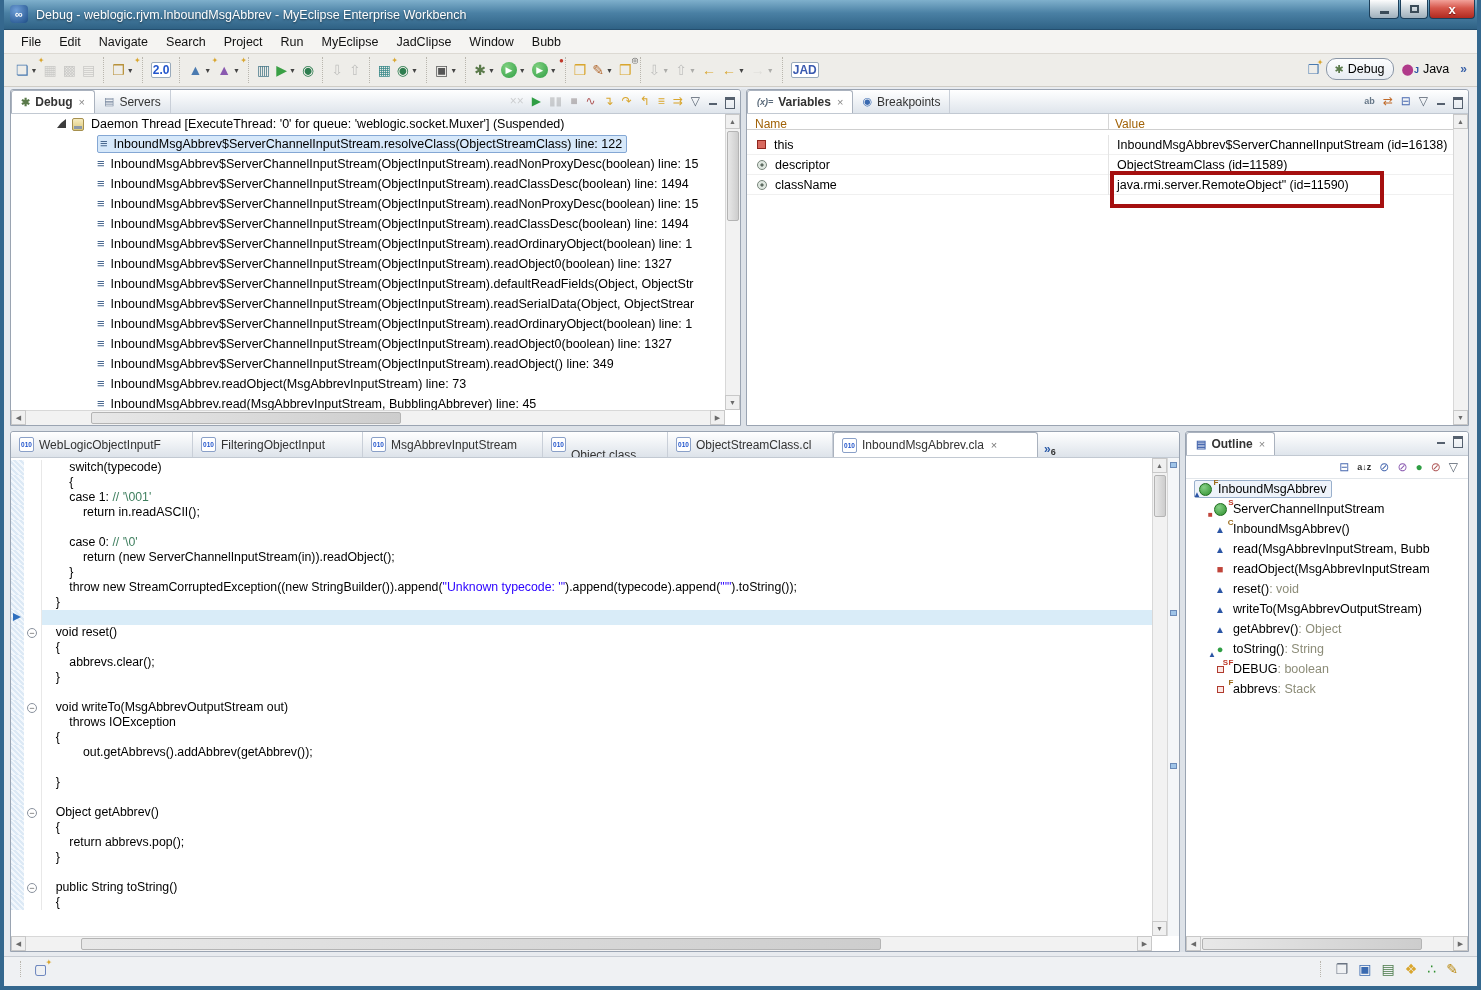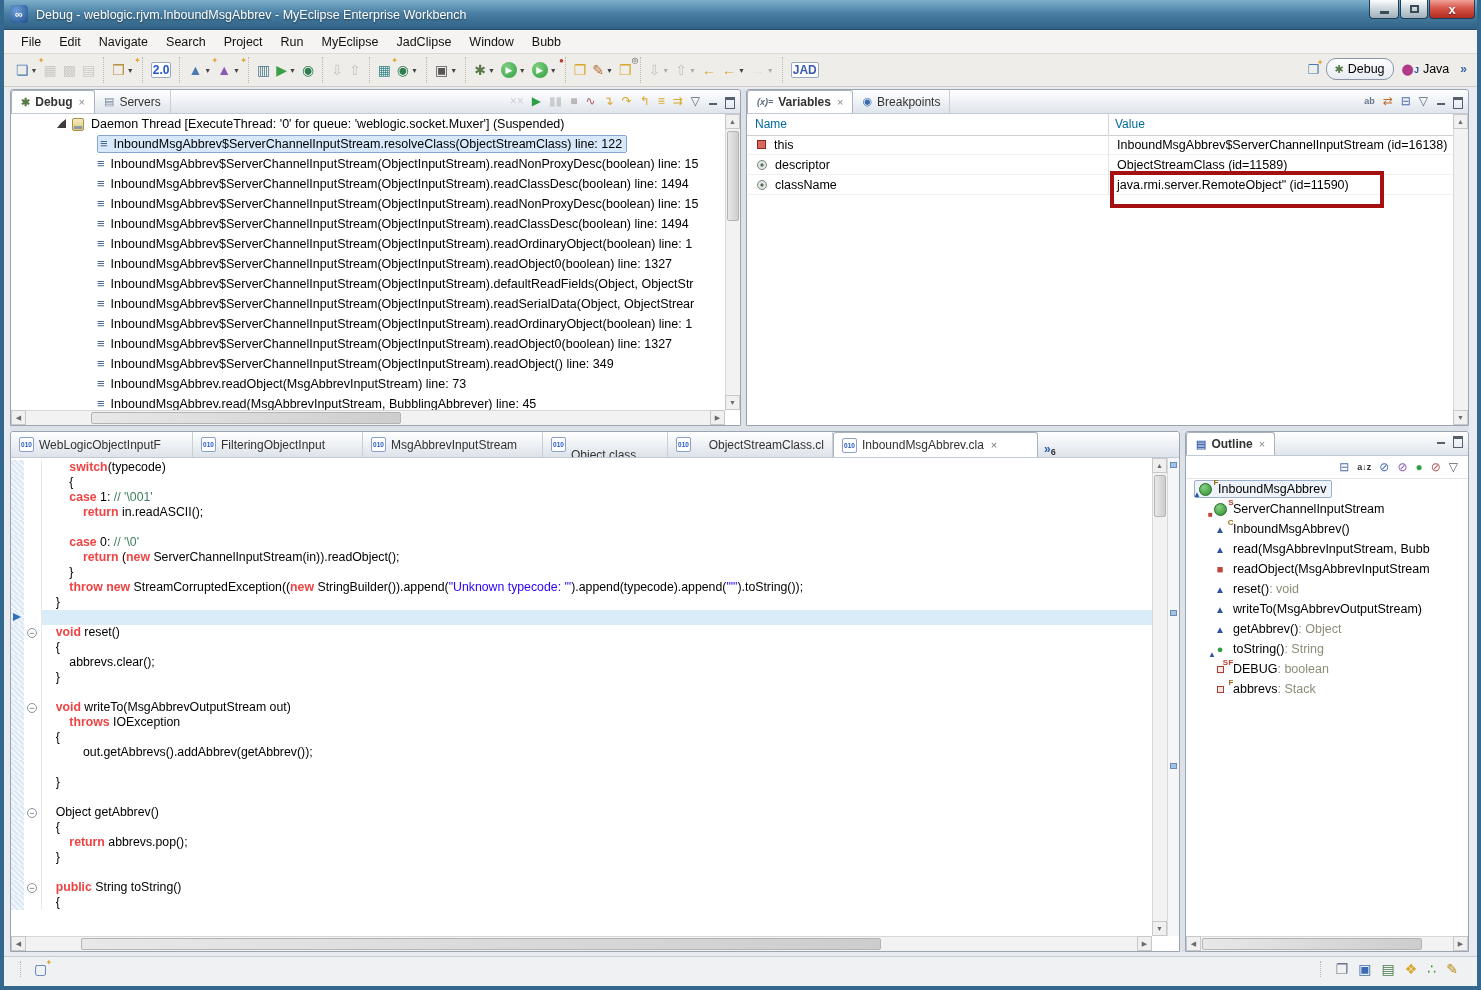--- a/index.html
+++ b/index.html
@@ -70,21 +70,21 @@
   .trow{height:20px;line-height:20px;white-space:nowrap;display:flex;align-items:center;cursor:default;}
   .trow .exp{width:0;height:0;border-left:4px solid transparent;border-top:4px solid transparent;
     border-right:5px solid #3c3c3c;border-bottom:5px solid #3c3c3c;margin:0 6px 2px 0;}
   .thread-ico{width:12px;height:13px;background:linear-gradient(#f7ecc0,#dcc878);border:1px solid #a6904e;
     border-radius:2px;margin-right:7px;position:relative;}
   .thread-ico::after{content:"";position:absolute;left:1px;bottom:1px;width:8px;height:3px;background:#8d99a8;}
   .frame-ico{color:#49688f;font-weight:bold;margin-right:6px;font-size:13px;}
   .fsel{display:inline-flex;align-items:center;background:#d6e8fa;border:1px solid #84a7d4;border-radius:2px;padding:0 4px 0 2px;height:18px;}
   
   .vars-view{left:742px;top:89px;width:723px;height:337px;}
-  .vhead{position:absolute;left:0;top:24px;right:15px;height:22px;border-bottom:1px solid #cfcfcf;font-size:12px;color:#0369a1;display:flex;background:#fff;}
+  .vhead{position:absolute;left:0;top:24px;right:15px;height:16px;border-bottom:1px solid #cfcfcf;font-size:12px;color:#a16207;display:flex;background:#fff;}
   .vhead .c1{width:362px;padding-left:8px;line-height:21px;border-right:1px solid #d6d6d6;}
   .vhead .c2{flex:1;padding-left:6px;line-height:21px;}
   .vrows{position:absolute;left:0;top:45px;right:15px;bottom:0;font-size:12.5px;}
   .vrow{height:20px;display:flex;align-items:center;border-bottom:1px solid #f0f0f0;cursor:default;}
   .vrow .nc{width:362px;display:flex;align-items:center;padding-left:10px;border-right:1px solid #e4e4e4;height:20px;}
   .vrow .vc{flex:1;padding-left:8px;white-space:nowrap;overflow:hidden;}
   .vi-this{width:9px;height:9px;background:#d8695f;border:1px solid #8f261e;margin-right:8px;}
   .vi-field{width:10px;height:10px;border-radius:50%;border:1px solid #77857a;margin-right:8px;
     background:radial-gradient(circle,#5c6a60 0 26%,#dfe7e0 30%);}
   .red-box{position:absolute;border:4px solid #a50f0f;pointer-events:none;}
@@ -101,21 +101,21 @@
   .eovf small{font-size:9px;color:#333;margin-top:6px;}
   .ebody{position:absolute;left:0;top:26px;right:0;bottom:15px;overflow:hidden;background:#fff;}
   .cl{display:flex;height:15px;line-height:15px;}
   .ann{width:13px;flex:none;background:repeating-linear-gradient(45deg,#dce9f5 0 2px,#f2f7fc 2px 4px);position:relative;}
   .cur-arrow{position:absolute;left:2px;top:3px;width:0;height:0;border:4.5px solid transparent;border-left:8px solid #2f6fbe;}
   .fold{width:18px;flex:none;background:#fff;border-right:1px solid #e8e8e8;position:relative;}
   .fm{position:absolute;left:3px;top:2.5px;width:10px;height:10px;border:1px solid #8a929e;border-radius:50%;
      background:#fff;color:#555;font-size:9px;line-height:8px;text-align:center;}
   .ct{flex:1;font-family:"DejaVu Sans Mono",monospace;font-size:12.3px;white-space:pre;overflow:hidden;}
   .ct.cur{background:#d9ecf8;}
-  .tk-k{color:#ef4444;font-weight:bold;}
+  .tk-k{color:#000000;font-weight:normal;}
   .tk-c{color:#3f7f5f;}
   .tk-s{color:#2a00ff;}
   .ovr{position:absolute;right:0;top:26px;bottom:15px;width:12px;background:#f4f6f8;border-left:1px solid #d8d8d8;}
   .ovr .mk{position:absolute;left:2px;width:7px;height:6px;border:1px solid #6a8ab8;background:#9fc4e8;}
   
   .outline-view{left:1181px;top:431px;width:284px;height:521px;}
   .otoolbar{position:absolute;left:0;top:24px;right:0;height:23px;border-bottom:1px solid #e2e6ea;
     display:flex;align-items:center;justify-content:flex-end;padding-right:6px;background:#fff;}
   .otree{position:absolute;left:0;top:47px;right:0;bottom:15px;overflow:hidden;font-size:12.5px;}
   .orow{height:20px;display:flex;align-items:center;white-space:nowrap;cursor:default;}
@@ -475,21 +475,21 @@
           <span style="overflow: hidden; text-overflow: clip; white-space: nowrap;">FilteringObjectInput</span>
         </div>
         <div class="etab" style="width: 180px;">
           <span class="ficon">010</span>
           <span style="overflow: hidden; text-overflow: clip; white-space: nowrap;">MsgAbbrevInputStream</span>
         </div>
         <div class="etab" style="width: 125px;">
           <span class="ficon">010</span>
           <span style="overflow: hidden; text-overflow: clip; white-space: nowrap; margin-top: 20px;">Object.class</span>
         </div>
-        <div class="etab" style="width: 165px; justify-content: space-between;">
+        <div class="etab" style="width: 165px;">
           <span class="ficon">010</span>
           <span style="overflow: hidden; text-overflow: clip; white-space: nowrap;">ObjectStreamClass.cl</span>
         </div>
         <div class="etab active" style="width: 205px;">
           <span class="ficon">010</span>
           <span style="overflow: hidden; text-overflow: clip; white-space: nowrap;">InboundMsgAbbrev.cla</span>
           <span class="cx">×</span>
         </div>
         <div class="eovf">
           <span>»</span>

